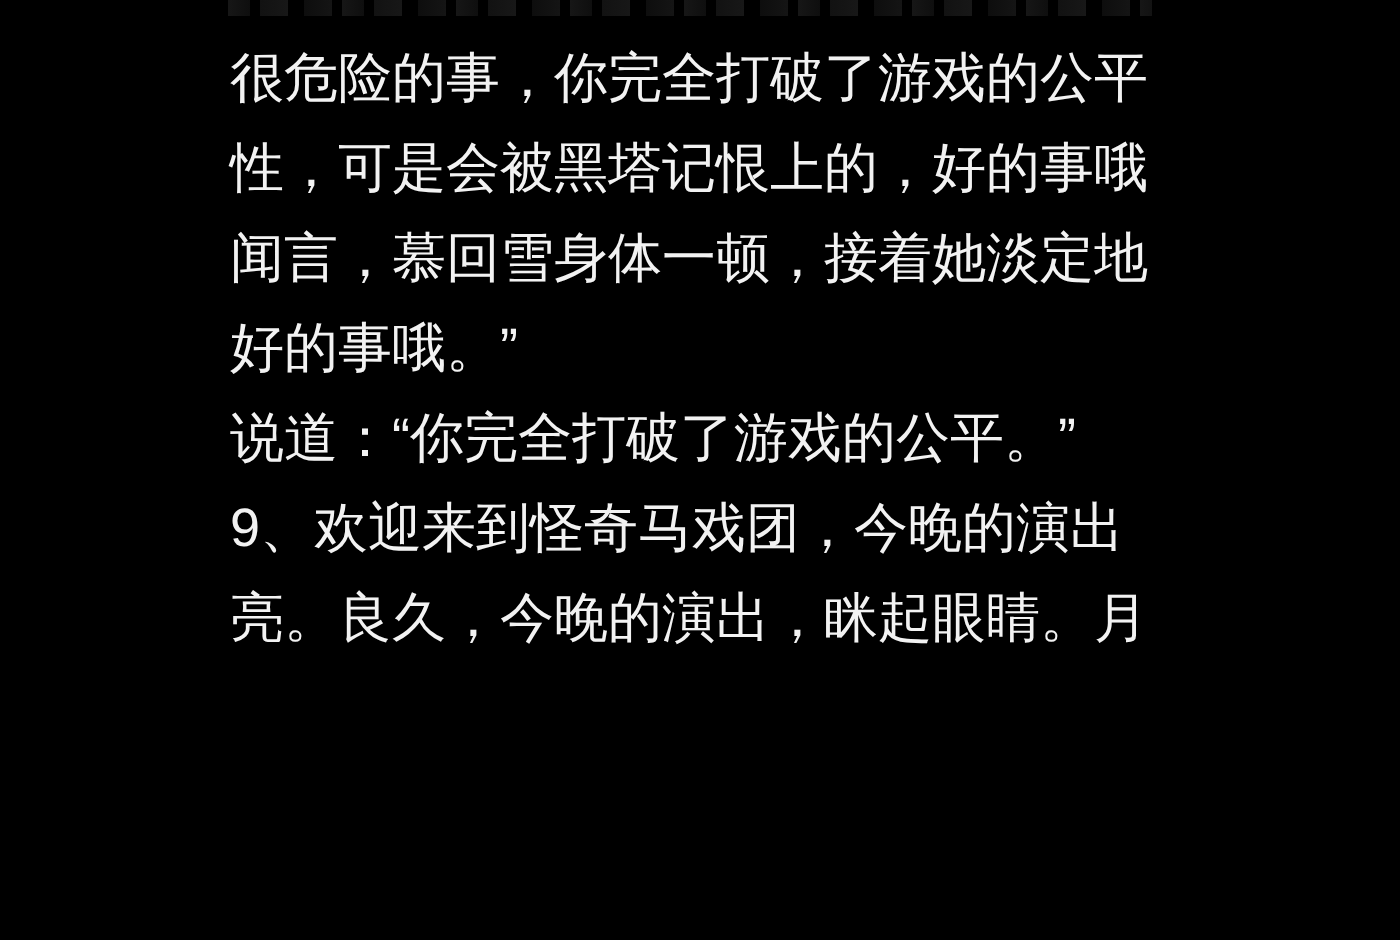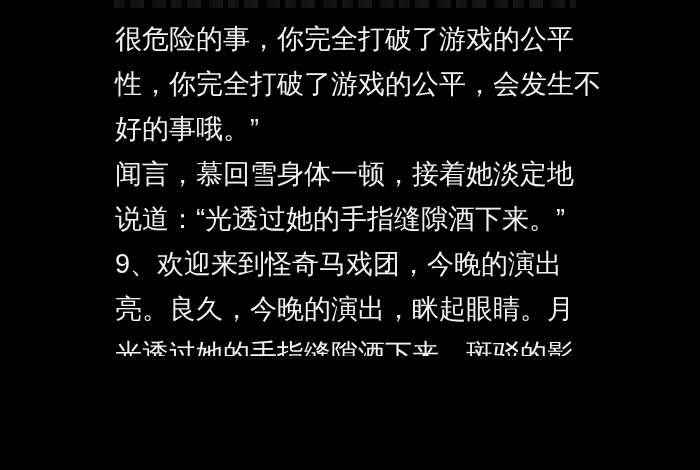--- a/index.html
+++ b/index.html
@@ -50,22 +50,21 @@
 </style>
 </head>
 <body>
 
 <div class="screen">
 
   <div class="clipped-line"></div>
 
   <div class="text-block">
     <div class="text-line">很危险的事，你完全打破了游戏的公平</div>
-    <div class="text-line">性，你完全打破了游戏的公平，会发生不</div>
+    <div class="text-line">性，可是会被黑塔记恨上的，好的事哦</div>
+    <div class="text-line">闻言，慕回雪身体一顿，接着她淡定地</div>
     <div class="text-line">好的事哦。”</div>
-    <div class="text-line">闻言，慕回雪身体一顿，接着她淡定地</div>
-    <div class="text-line">说道：“光透过她的手指缝隙酒下来。”</div>
+    <div class="text-line">说道：“你完全打破了游戏的公平。”</div>
     <div class="text-line">9、欢迎来到怪奇马戏团，今晚的演出</div>
     <div class="text-line">亮。良久，今晚的演出，眯起眼睛。月</div>
-    <div class="text-line">光透过她的手指缝隙酒下来，斑驳的影</div>
   </div>
 
 </div>
 
 </body></html>

